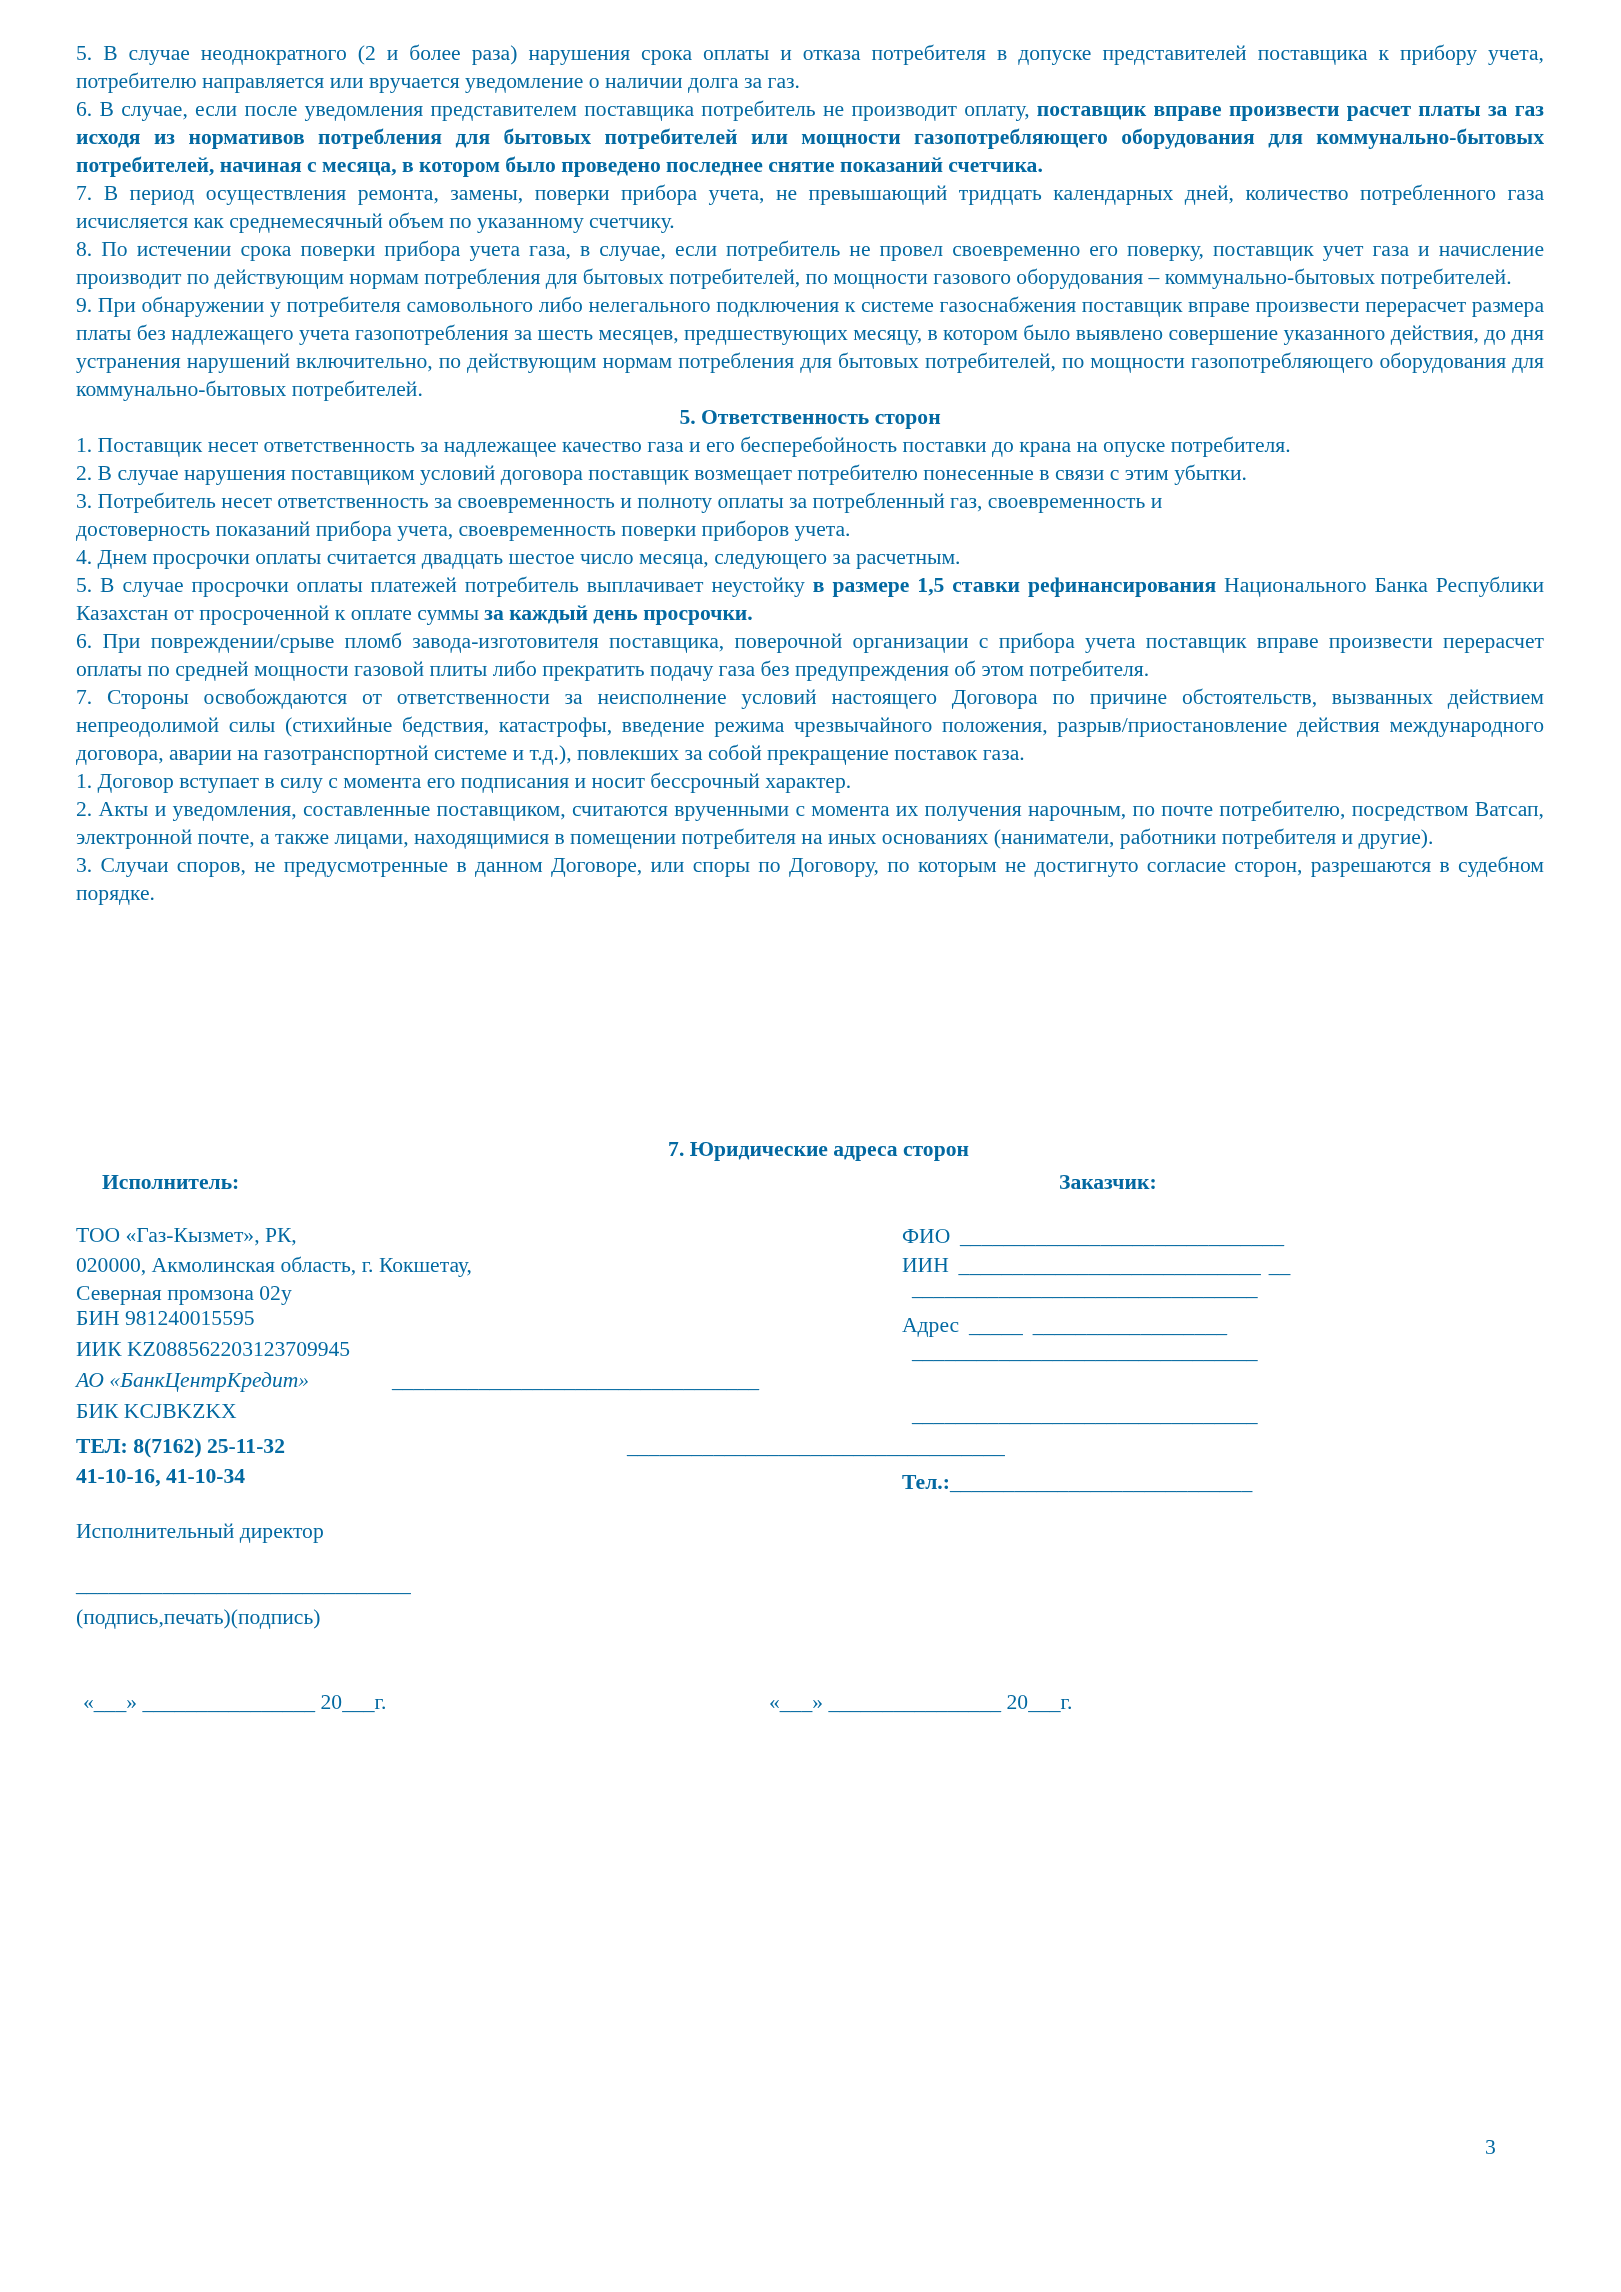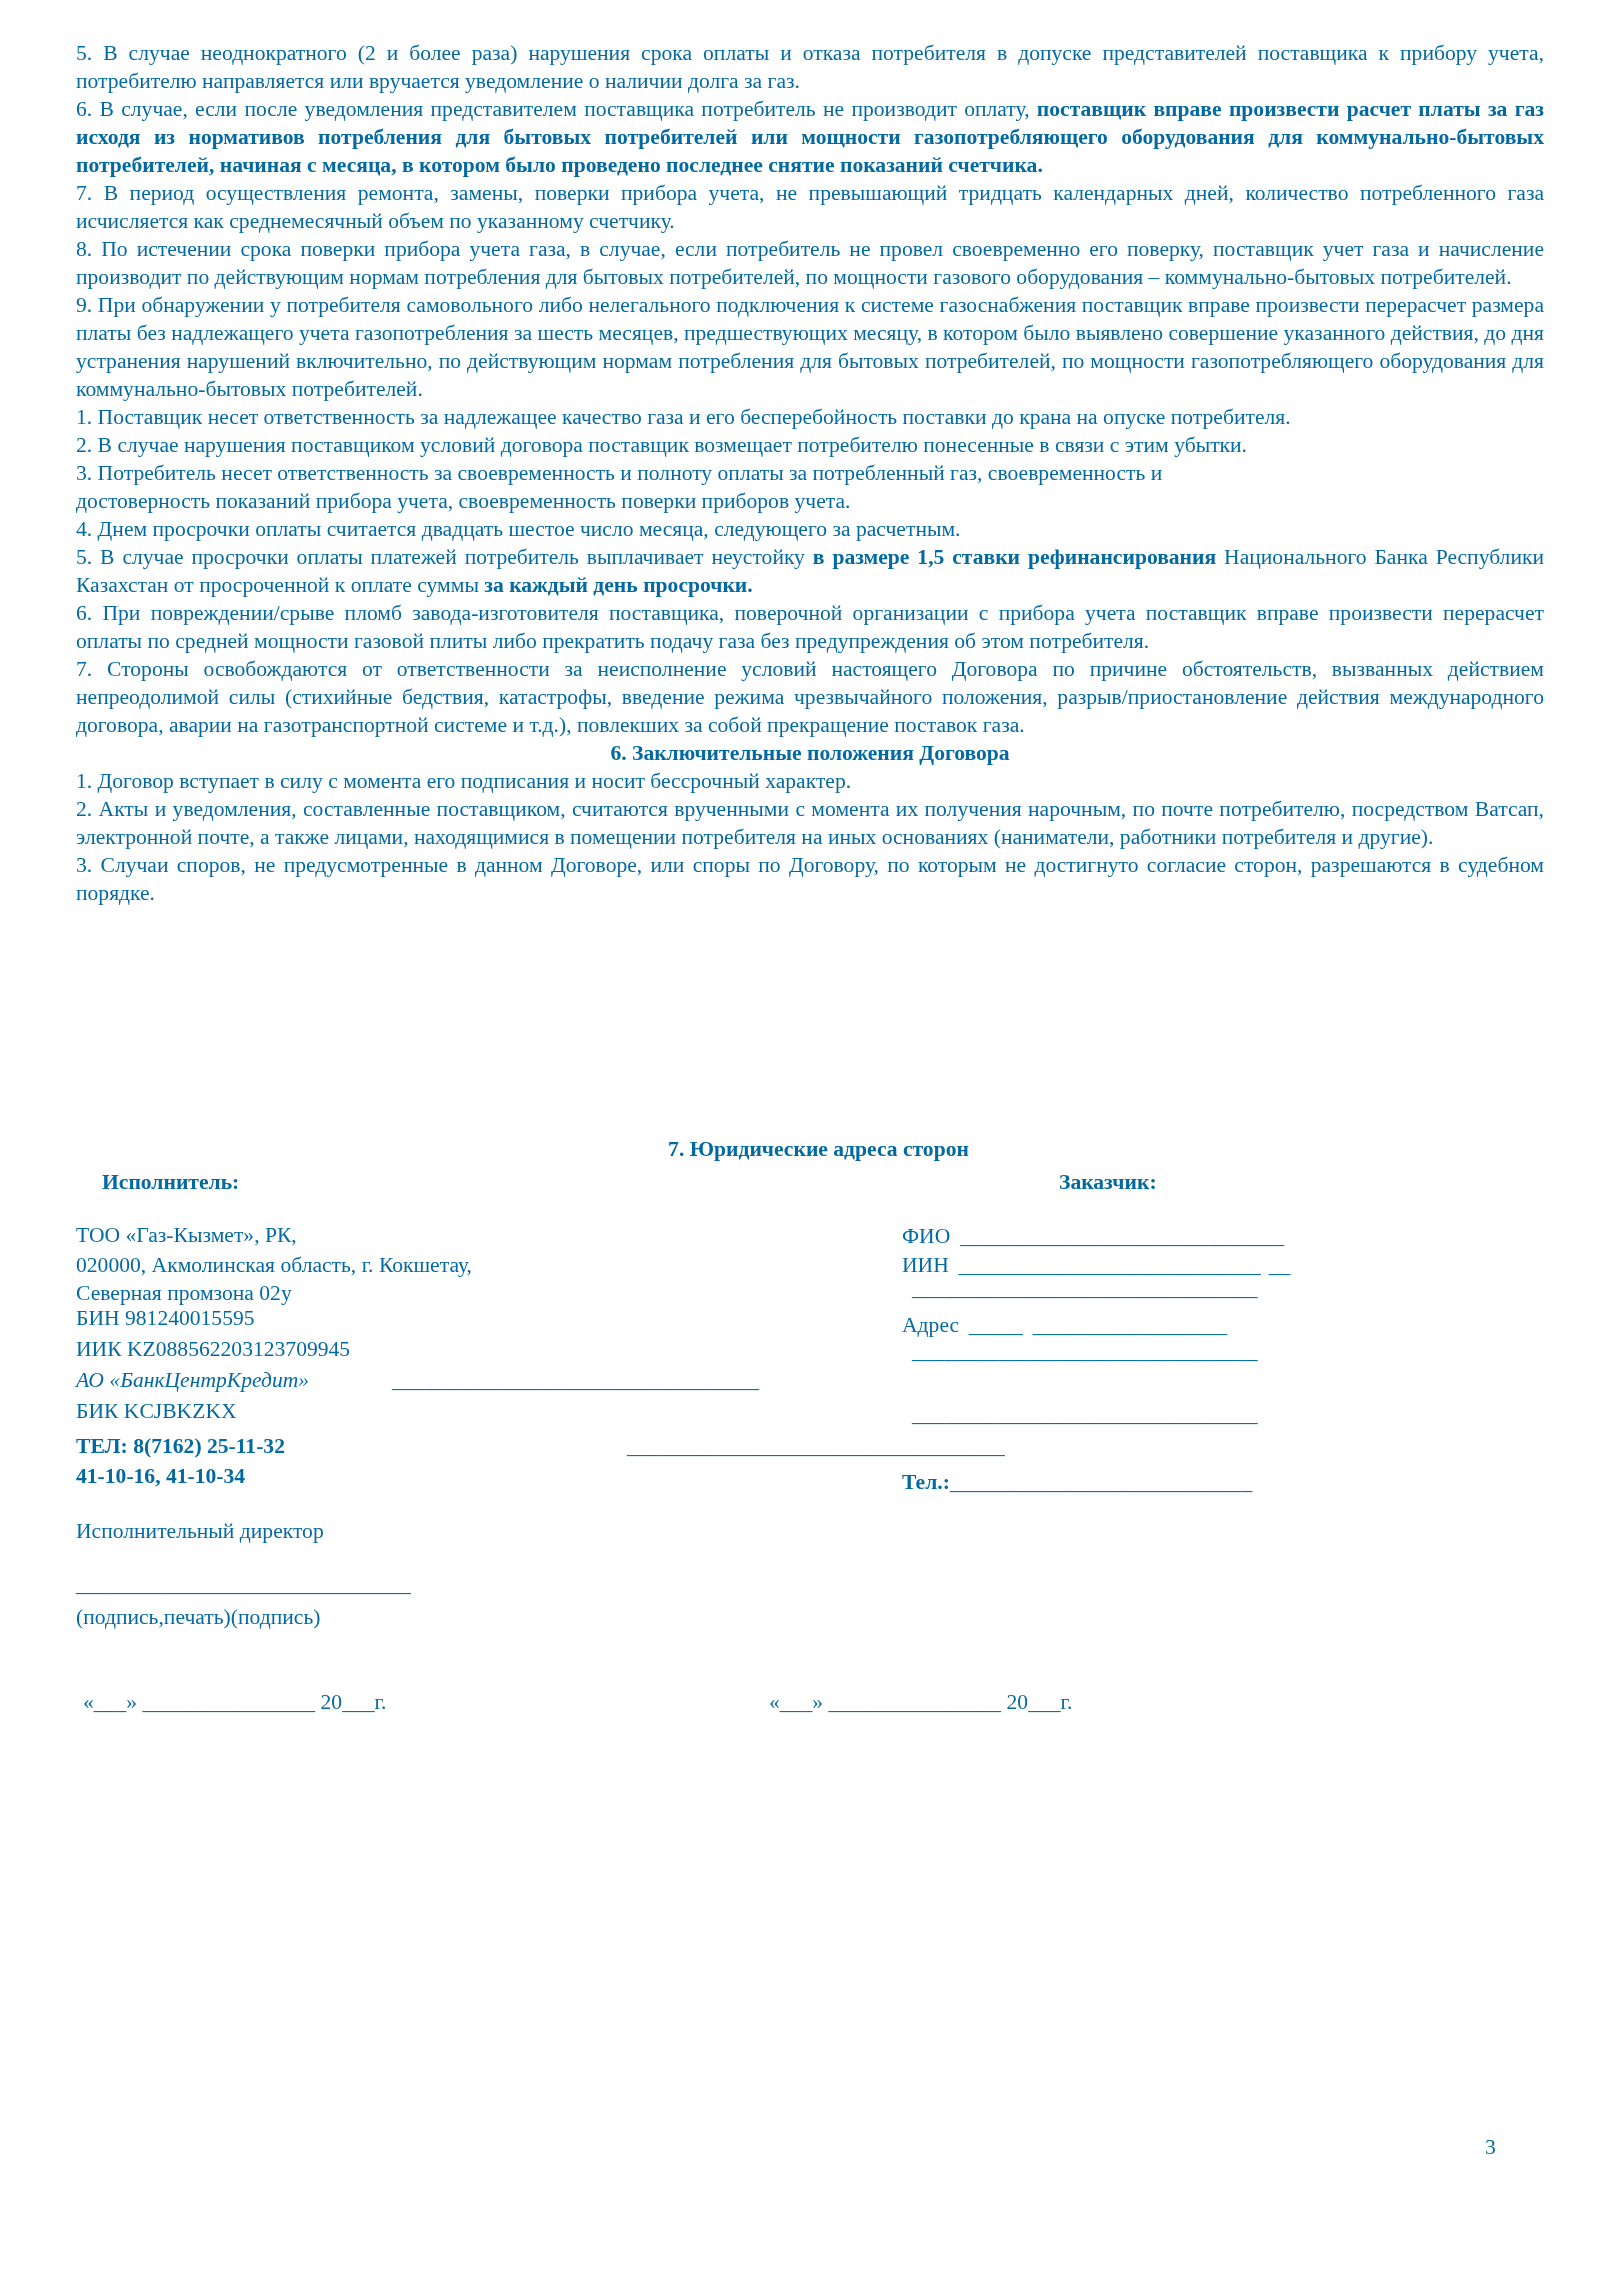--- a/index.html
+++ b/index.html
@@ -29,30 +29,30 @@
 
 <div class="page">
 
   <div class="flow">
     <p class="para"><span>5. В случае неоднократного (2 и более раза) нарушения срока оплаты и отказа потребителя в допуске представителей поставщика к прибору учета, потребителю направляется или вручается уведомление о наличии долга за газ.</span></p>
     <p class="para"><span>6. В случае, если после уведомления представителем поставщика потребитель  не производит оплату, </span><span class="b">поставщик вправе произвести расчет платы за газ исходя из нормативов потребления для бытовых потребителей или мощности газопотребляющего оборудования для коммунально-бытовых потребителей, начиная с месяца, в котором было проведено последнее снятие показаний счетчика.</span></p>
     <p class="para"><span>7. В период осуществления ремонта, замены, поверки прибора учета, не превышающий тридцать календарных дней, количество потребленного газа исчисляется как среднемесячный объем по указанному счетчику.</span></p>
     <p class="para"><span>8. По истечении срока поверки прибора учета газа, в случае, если потребитель не провел своевременно его поверку, поставщик учет газа и начисление производит по действующим нормам потребления для бытовых потребителей, по мощности газового оборудования – коммунально-бытовых потребителей.</span></p>
     <p class="para"><span>9. При обнаружении у потребителя самовольного либо нелегального подключения к системе газоснабжения поставщик вправе произвести перерасчет размера платы без надлежащего учета газопотребления за шесть месяцев, предшествующих месяцу, в котором было выявлено совершение указанного действия, до дня устранения нарушений включительно, по действующим нормам потребления для бытовых потребителей, по мощности газопотребляющего оборудования для коммунально-бытовых потребителей.</span></p>
 
+    <p class="sec-title">5. Ответственность сторон</p>
     <p class="para"><span>1. Поставщик несет ответственность за надлежащее качество газа и его бесперебойность поставки до крана на опуске потребителя.</span></p>
     <p class="para"><span>2. В случае нарушения поставщиком условий договора поставщик возмещает потребителю понесенные в связи с этим убытки.</span></p>
     <p class="para nj"><span>3. Потребитель несет ответственность за своевременность и полноту оплаты за потребленный газ, своевременность и
 достоверность показаний прибора учета, своевременность поверки приборов учета.</span></p>
     <p class="para"><span>4. Днем просрочки оплаты считается двадцать шестое число месяца, следующего за расчетным.</span></p>
     <p class="para"><span>5. В случае просрочки оплаты платежей потребитель выплачивает неустойку </span><span class="b">в размере 1,5 ставки рефинансирования</span><span> Национального Банка Республики Казахстан от просроченной к оплате суммы </span><span class="b">за каждый день просрочки.</span></p>
     <p class="para"><span>6. При повреждении/срыве пломб завода-изготовителя поставщика, поверочной организации с прибора учета поставщик вправе произвести перерасчет оплаты по средней мощности газовой плиты либо прекратить подачу газа без предупреждения об этом потребителя.</span></p>
     <p class="para"><span>7. Стороны освобождаются от ответственности за неисполнение условий настоящего Договора по причине обстоятельств, вызванных действием непреодолимой силы (стихийные бедствия, катастрофы, введение режима чрезвычайного положения, разрыв/приостановление действия международного договора, аварии на газотранспортной системе и т.д.), повлекших за собой прекращение поставок газа.</span></p>
 
-    <p class="sec-title">6. Заключительные положения Договора</p>
     <p class="para"><span>1. Договор вступает в силу с момента его подписания и носит бессрочный характер.</span></p>
     <p class="para"><span>2. Акты и уведомления, составленные поставщиком, считаются врученными с момента их получения нарочным, по почте потребителю, посредством Ватсап, электронной почте, а также лицами, находящимися в помещении потребителя на иных основаниях (наниматели, работники потребителя и другие).</span></p>
     <p class="para"><span>3. Случаи споров, не предусмотренные в данном Договоре, или споры по Договору, по которым не достигнуто согласие сторон, разрешаются в судебном порядке.</span></p>
   </div>
 
   <div class="abs center-row" style="top:1135px;">7. Юридические адреса сторон</div>
   <div class="abs b" style="left:102px;top:1168px;">Исполнитель:</div>
   <div class="abs b" style="left:1059px;top:1168px;">Заказчик:</div>
 
   <div class="abs" style="left:76px;top:1221px;text-align:right;">ТОО «Газ-Кызмет», РК,</div>

